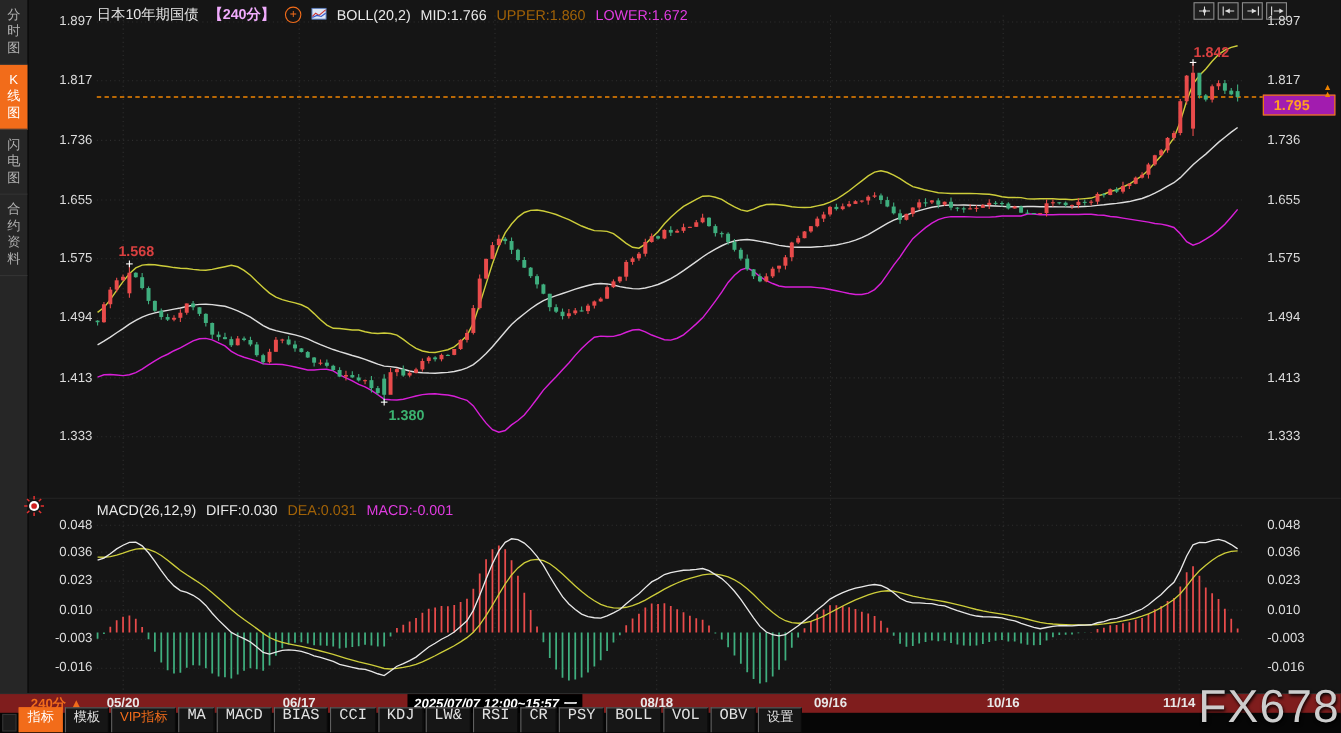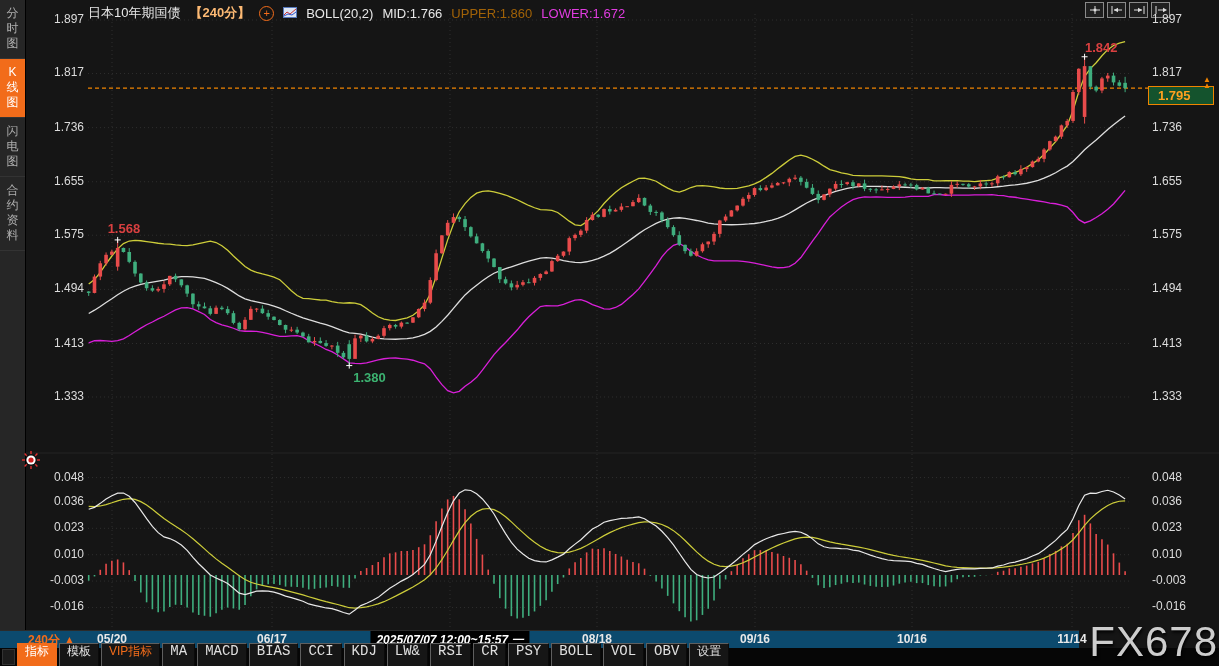--- a/index.html
+++ b/index.html
@@ -7,40 +7,40 @@
         font-family:"Liberation Sans","DejaVu Sans",sans-serif;color:#dcdcdc;}
   
   #sidebar{position:absolute;left:0;top:0;width:25px;height:630px;background:#262626;z-index:4;border-right:1px solid #000;}
   .side-tab{width:25px;text-align:center;font-size:12px;color:#b0b0b0;padding:6px 0 7px 0;cursor:pointer;border-bottom:1px solid #333;}
   .side-tab span{display:block;line-height:15px;}
   .side-tab.active{background:#f26c1a;color:#fff;}
   
   #chart-svg{position:absolute;left:0;top:0;z-index:1;pointer-events:none;}
   
   #hdr{position:absolute;left:88px;top:4px;z-index:3;display:flex;align-items:center;gap:9px;font-size:13px;white-space:nowrap;}
-  .hdr-w{color:#e8e8e8;} .hdr-o{color:#fdba74;font-weight:bold;} .hdr-y{color:#a16207;} .hdr-m{color:#e03ce0;}
+  .hdr-w{color:#e8e8e8;} .hdr-o{color:#f0abfc;font-weight:bold;} .hdr-y{color:#a16207;} .hdr-m{color:#e03ce0;}
   .addcirc{display:inline-flex;width:13px;height:13px;border:1px solid #f26c1a;border-radius:50%;color:#f26c1a;
            font-size:11px;line-height:11px;align-items:center;justify-content:center;cursor:pointer;}
   
   #ctrl-icons{position:absolute;left:1085px;top:2px;z-index:3;display:flex;gap:3px;}
   .cbtn{width:17px;height:14px;background:#1f1f1f;border:1px solid #8a8a8a;display:flex;align-items:center;justify-content:center;cursor:pointer;}
   
   .axlab{position:absolute;font-size:12px;color:#dcdcdc;z-index:3;}
   .axlab.left{left:0;width:84px;text-align:right;}
   .axlab.right{left:1152px;text-align:left;}
   
   #macd-hdr{position:absolute;left:88px;top:456px;z-index:3;font-size:13px;display:flex;gap:9px;white-space:nowrap;}
   
-  #last-tag{position:absolute;left:1148px;top:86px;z-index:3;background:#14532d;border:1px solid #f08400;
+  #last-tag{position:absolute;left:1148px;top:86px;z-index:3;background:#a21caf;border:1px solid #f08400;
             color:#ffa020;font-size:13px;font-weight:bold;padding:1px 9px 1px 9px;width:46px;}
   #last-arrow{position:absolute;left:1203px;top:77px;z-index:4;color:#f08400;font-size:8px;line-height:6px;text-align:center;}
   
   #alert-ic{position:absolute;left:21px;top:450px;z-index:5;cursor:pointer;}
   
-  #time-row{position:absolute;left:0;top:630px;width:1079px;height:18px;z-index:3;background:#0c4a6e;border-top:1px solid #2b2b2b;}
+  #time-row{position:absolute;left:0;top:630px;width:1219px;height:18px;z-index:3;background:#7f1d1d;border-top:1px solid #2b2b2b;}
   #period-sel{position:absolute;left:28px;top:1px;color:#f26c1a;font-weight:bold;font-size:12px;cursor:pointer;}
   .dlab{position:absolute;top:1px;transform:translateX(-50%);font-size:12px;font-weight:bold;color:#e8e8e8;}
   #sel-date{position:absolute;top:0;transform:translateX(-50%);background:#000;color:#fff;font-size:12px;font-weight:bold;padding:1px 6px;white-space:nowrap;}
   
   #tool-row{position:absolute;left:0;top:648px;width:1219px;height:18px;background:#060606;z-index:3;display:flex;align-items:center;gap:2px;padding-left:2px;box-sizing:border-box;}
   .spacer{width:11px;height:14px;background:#1c1c1c;border:1px solid #333;}
   .tbtn{height:28px;line-height:14px;box-sizing:border-box;padding:0 7px;font-size:12px;background:#161616;color:#e0e0e0;
         border:1px solid;border-color:#5f5f5f #0a0a0a #0a0a0a #5f5f5f;cursor:pointer;white-space:nowrap;}
   .tbtn.mono{font-family:Liberation Mono, monospace;font-size:14px;}
   .tbtn.active{background:#f26c1a;color:#fff;border-color:#f26c1a;}
@@ -727,20 +727,26 @@
       <div class="axlab left" style="top:520.31px">0.023</div>
       <div class="axlab right" style="top:520.31px">0.023</div>
       <div class="axlab left" style="top:546.7px">0.010</div>
       <div class="axlab right" style="top:546.7px">0.010</div>
       <div class="axlab left" style="top:573.09px">-0.003</div>
       <div class="axlab right" style="top:573.09px">-0.003</div>
       <div class="axlab left" style="top:599.48px">-0.016</div>
       <div class="axlab right" style="top:599.48px">-0.016</div>
     </div>
 
+  <div id="macd-hdr">
+    <span class="hdr-w">MACD(26,12,9)</span>
+    <span class="hdr-w">DIFF:0.030</span>
+    <span class="hdr-y">DEA:0.031</span>
+    <span class="hdr-m">MACD:-0.001</span>
+  </div>
 
   <div id="last-tag" style="top: 86.1799px;">1.795</div>
   <div id="last-arrow" style="top: 77.1799px;">▲<br>▲</div>
 
   <div id="alert-ic"><svg width="20" height="20">
     <g stroke="#e03030" stroke-width="1.4">
       <line x1="10" y1="1" x2="10" y2="4"></line>
           <line x1="10" y1="16" x2="10" y2="19"></line>
       <line x1="1" y1="10" x2="4" y2="10"></line>
           <line x1="16" y1="10" x2="19" y2="10"></line>

